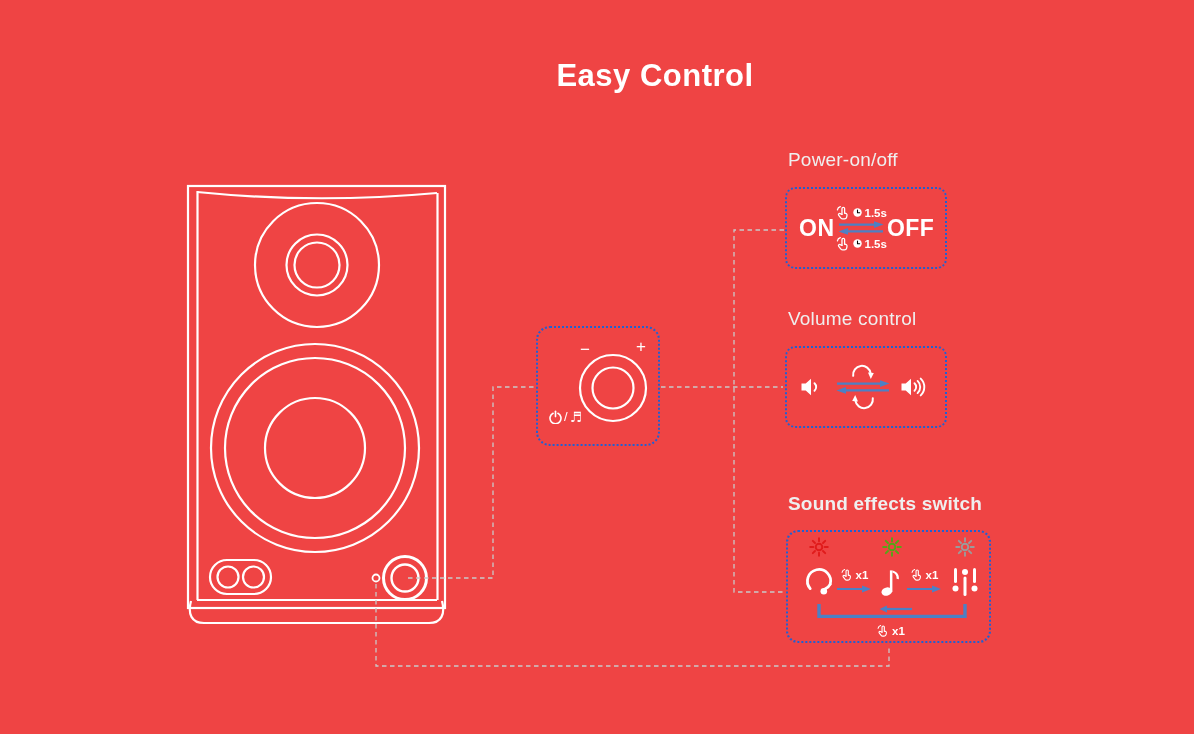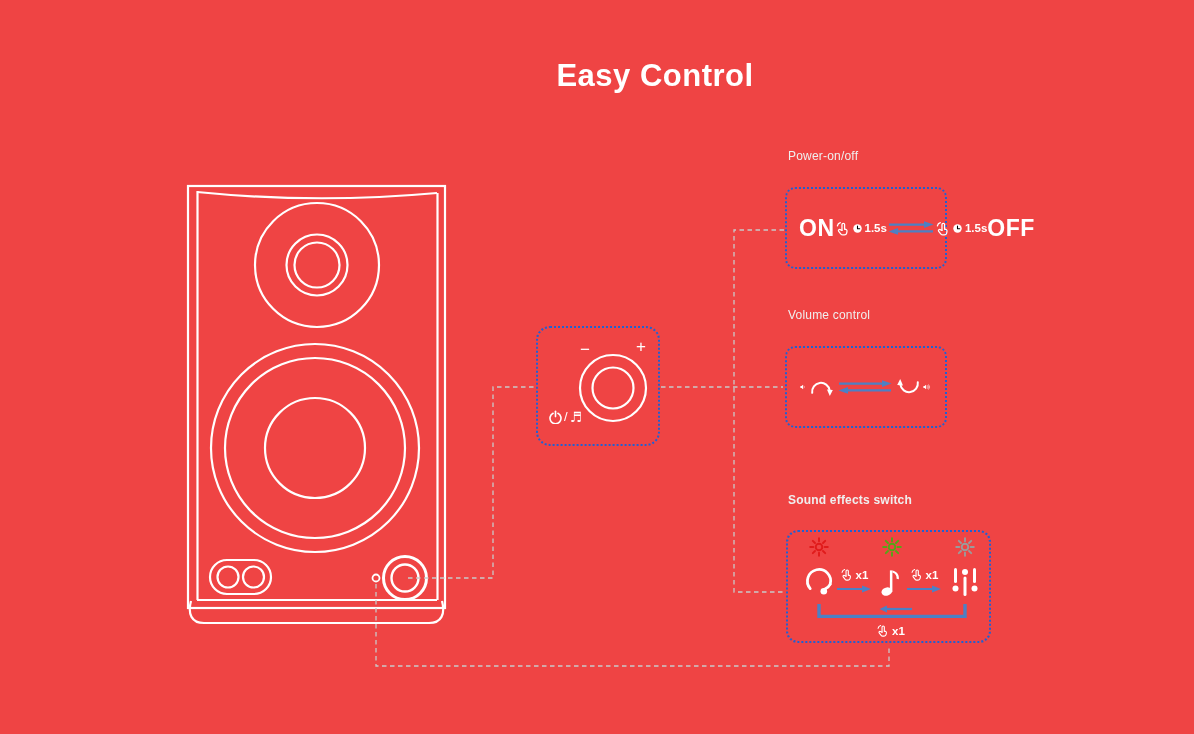--- a/index.html
+++ b/index.html
@@ -1,34 +1,34 @@
 <!DOCTYPE html>
 <html><head>
 <meta charset="utf-8">
 <style>
   html,body{margin:0;padding:0;background:#000;}
   #stage{position:relative;width:1194px;height:734px;background:#ef4444;overflow:hidden;
          font-family:"Liberation Sans",sans-serif;color:#fff;}
   #bg-canvas{position:absolute;left:0;top:0;z-index:0;}
   .title{position:absolute;left:655px;top:58px;transform:translateX(-50%);margin:0;
          font-size:31px;font-weight:800;letter-spacing:.5px;color:#fff;white-space:nowrap;z-index:2;}
-  .section-heading{position:absolute;margin:0;font-size:12px;font-weight:500;color:#efefef;
+  .section-heading{position:absolute;margin:0;font-size:19px;font-weight:500;color:#efefef;
          letter-spacing:.2px;z-index:2;white-space:nowrap;}
   #power-heading{left:788px;top:149px;}
   #volume-heading{left:788px;top:308px;text-align:center;}
   #sound-heading{left:788px;top:493px;font-weight:bold;}
   .panel{position:absolute;border:2px dotted #2160d2;border-radius:10px;box-sizing:border-box;z-index:2;}
   #power-panel{left:785px;top:187px;width:162px;height:82px;display:flex;align-items:center;
                justify-content:space-between;padding:0 12px;}
   #volume-panel{left:785px;top:346px;width:162px;height:82px;display:flex;align-items:center;
                justify-content:space-between;padding:0 13px;}
   #sound-panel{left:786px;top:530px;width:205px;height:113px;border-radius:12px;}
   #knob-panel{left:536px;top:326px;width:124px;height:120px;border-radius:14px;}
   .onoff{font-size:23px;font-weight:600;color:#fff;letter-spacing:.5px;}
-  .swap-stack{display:flex;flex-direction:row;align-items:center;gap:1px;}
+  .swap-stack{display:flex;flex-direction:column;align-items:center;gap:1px;}
   .tap-row{display:flex;align-items:center;gap:3px;font-size:11.5px;font-weight:700;color:#fff;}
   .abs{position:absolute;}
   .knob-minus{left:42px;top:12px;font-size:17px;font-weight:400;color:#fff;}
   .knob-plus{left:98px;top:9px;font-size:17px;font-weight:400;color:#fff;}
   .knob-label{left:11px;bottom:20px;display:flex;align-items:center;gap:2px;font-size:13px;color:#fff;}
   .music-glyph{font-family:"DejaVu Sans",sans-serif;font-size:14px;line-height:1;}
   .tap-group{display:flex;flex-direction:column;align-items:center;gap:4px;}
 </style>
 </head>
 <body>

